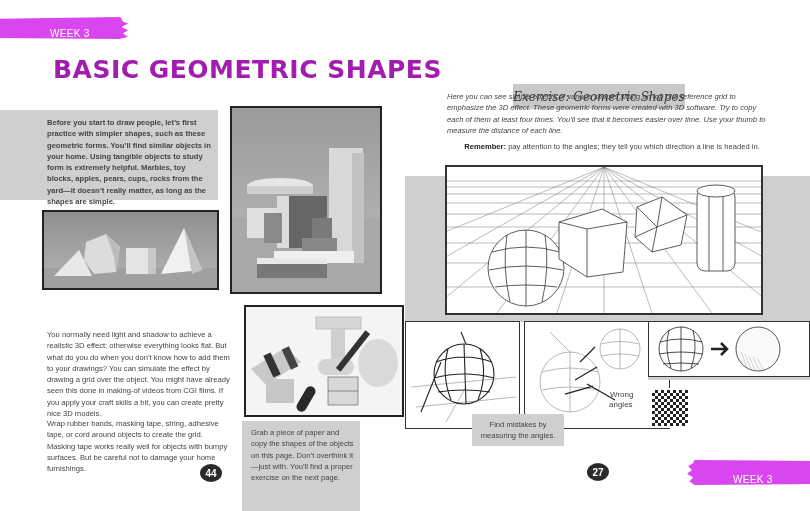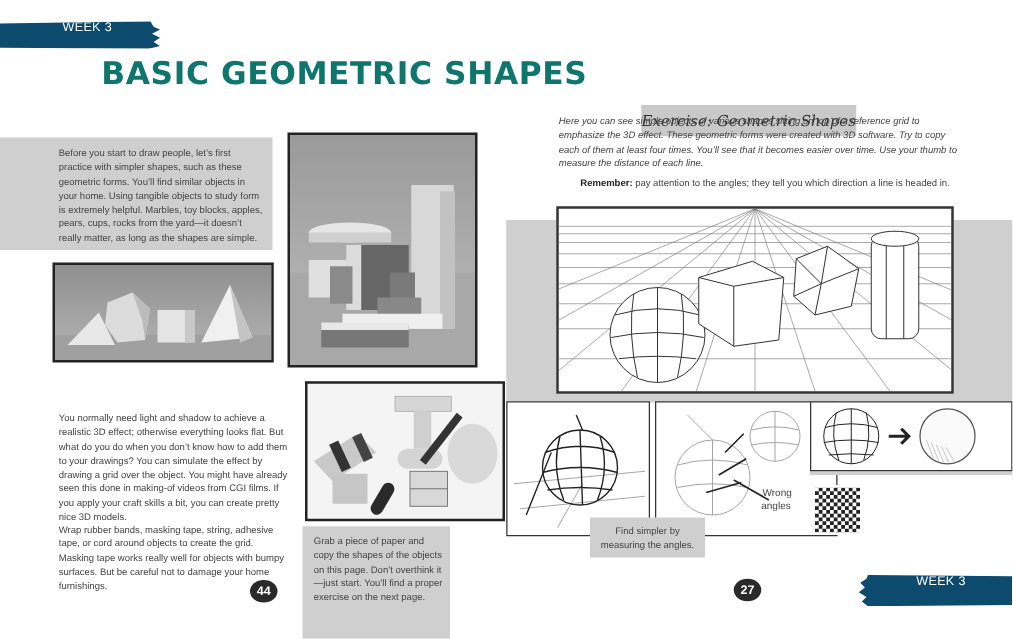--- a/index.html
+++ b/index.html
@@ -1,41 +1,41 @@
 <!DOCTYPE html>
 <html><head>
 <meta charset="utf-8">
 <style>
   html,body{margin:0;padding:0;}
   body{width:810px;height:511px;position:relative;background:#fff;overflow:hidden;font-family:"Liberation Sans",sans-serif;color:#3a3a3a;}
   .abs{position:absolute;}
-  .brush{background:#0c4a6e;color:#fff;font-size:10px;letter-spacing:.3px;display:flex;align-items:flex-start;}
+  .brush{background:#d946ef;color:#fff;font-size:10px;letter-spacing:.3px;display:flex;align-items:flex-end;}
   .brush-left{left:0;top:17px;width:128px;height:22px;clip-path:polygon(0 8%,94% 0,96% 20%,100% 30%,95% 45%,100% 60%,96% 75%,100% 90%,93% 100%,0 96%);}
   .brush-left span{margin-left:50px;}
   .brush-right{left:687px;top:460px;width:123px;height:25px;clip-path:polygon(6% 0,100% 4%,100% 96%,6% 100%,2% 85%,5% 70%,0 55%,4% 40%,1% 25%,5% 12%);}
   .brush-right span{margin-left:46px;}
-  .title{left:53px;top:44px;font-size:25px;font-weight:bold;color:#0f766e;letter-spacing:.5px;font-family:"DejaVu Sans",sans-serif;margin-left:28px;}
+  .title{left:53px;top:55px;font-size:25px;font-weight:bold;color:#a21caf;letter-spacing:.5px;font-family:"DejaVu Sans",sans-serif;}
   .graybox{background:#cfcfcf;}
   .txt{font-size:7.6px;line-height:11.3px;color:#444;}
   .photo{border:2px solid #222;box-sizing:border-box;overflow:hidden;}
   .page-num{width:22px;height:18px;border-radius:50%;background:#2a2a2a;color:#fff;font-size:10px;font-weight:bold;display:flex;align-items:center;justify-content:center;}
   .exercise{left:513px;top:52px;width:172px;height:25px;background:#c9c9c9;display:flex;align-items:center;justify-content:center;font-family:"DejaVu Serif",serif;font-style:italic;font-size:12px;color:#333;margin-top:32px;}
   .panel{border:1.5px solid #333;background:#fff;box-sizing:border-box;}
   svg{display:block;}
 </style>
 </head>
 <body>
 
 <div class="abs brush brush-left">
   <span>WEEK 3</span>
 </div>
 
 <div class="abs title">BASIC GEOMETRIC SHAPES</div>
 
-<div class="abs graybox" style="left:0;top:110px;width:218px;height:90px;">
+<div class="abs graybox" style="left:0;top:110px;width:218px;height:90px;font-weight:bold;">
   <div class="txt" style="position:absolute;left:47px;top:7px;width:165px;">Before you start to draw people, let’s first practice with simpler shapes, such as these geometric forms. You’ll find similar objects in your home. Using tangible objects to study form is extremely helpful. Marbles, toy blocks, apples, pears, cups, rocks from the yard—it doesn’t really matter, as long as the shapes are simple.</div>
 </div>
 
 <div class="abs photo" style="left:230px;top:106px;width:152px;height:188px;background:linear-gradient(#9a9a9a,#bdbdbd);">
   <svg width="148" height="184" viewBox="0 0 148 184">
     <rect x="0" y="110" width="148" height="74" fill="#a8a8a8"></rect>
     <rect x="97" y="40" width="34" height="115" fill="#d8d8d8"></rect>
     <rect x="120" y="45" width="12" height="110" fill="#c2c2c2"></rect>
     <ellipse cx="48" cy="78" rx="33" ry="8" fill="#e6e6e6"></ellipse>
     <rect x="15" y="78" width="66" height="8" fill="#cfcfcf"></rect>
@@ -80,21 +80,21 @@
     <line x1="82" y1="84" x2="112" y2="84" stroke="#555" stroke-width=".6"></line>
     <rect x="55" y="78" width="10" height="28" rx="5" fill="#2a2a2a" transform="rotate(30 60 92)"></rect>
     <rect x="104" y="20" width="6" height="48" fill="#333" transform="rotate(38 107 44)"></rect>
     <ellipse cx="132" cy="56" rx="20" ry="24" fill="#d9d9d9"></ellipse>
   </svg>
 </div>
 
 <div class="abs page-num" style="left:200px;top:464px;">44</div>
 
 <div class="abs graybox" style="left:242px;top:421px;width:118px;height:90px;">
-  <div class="txt" style="position:absolute;left:9px;top:6px;width:104px;">Grab a piece of paper and copy the shapes of the objects on this page. Don’t overthink it—just start. You’ll find a proper exercise on the next page.</div>
+  <div class="txt" style="position:absolute;left:9px;top:6px;width:104px;">Grab a piece of paper and copy the shapes of the objects on this page. Don’t overthink it—just with. You’ll find a proper exercise on the next page.</div>
 </div>
 
 <div class="abs exercise">Exercise: Geometric Shapes</div>
 
 <div class="abs txt" style="left:447px;top:91px;width:325px;font-style:italic;">Here you can see simple objects of various shapes sitting on top of a reference grid to emphasize the 3D effect. These geometric forms were created with 3D software. Try to copy each of them at least four times. You’ll see that it becomes easier over time. Use your thumb to measure the distance of each line.</div>
 <div class="abs txt" style="left:447px;top:141px;width:330px;text-align:center;">
   <b style="color:#222;">Remember:</b><span> pay attention to the angles; they tell you which direction a line is headed in.</span>
 </div>
 
 <div class="abs graybox" style="left:405px;top:176px;width:405px;height:146px;"></div>
@@ -177,20 +177,20 @@
     <circle cx="109" cy="27" r="22" fill="#fafafa" stroke="#555" stroke-width="1"></circle>
     <g stroke="#aaa" stroke-width=".5">
         <path d="M92 30 L98 45 M96 32 L102 47 M100 34 L106 48 M104 35 L110 48 M108 36 L114 47"></path>
       </g>
   </svg>
 </div>
 
 <div class="abs" style="left:650px;top:388px;width:40px;height:40px;background:repeating-conic-gradient(#222 0 25%,#fff 0 50%) 0 0/6px 6px;border:2px solid #fff;box-sizing:border-box;"></div>
 
 <div class="abs graybox" style="left:472px;top:414px;width:92px;height:32px;display:flex;align-items:center;justify-content:center;text-align:center;">
-  <span class="txt" style="width:80px;">Find simpler by measuring the angles.</span>
+  <span class="txt" style="width:80px;">Find mistakes by measuring the angles.</span>
 </div>
 
 <div class="abs page-num" style="left:587px;top:463px;">27</div>
 
 <div class="abs brush brush-right">
   <span>WEEK 3</span>
 </div>
 
 </body></html>

